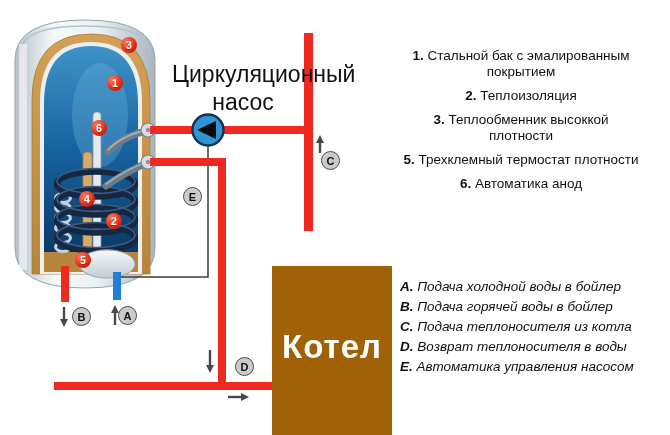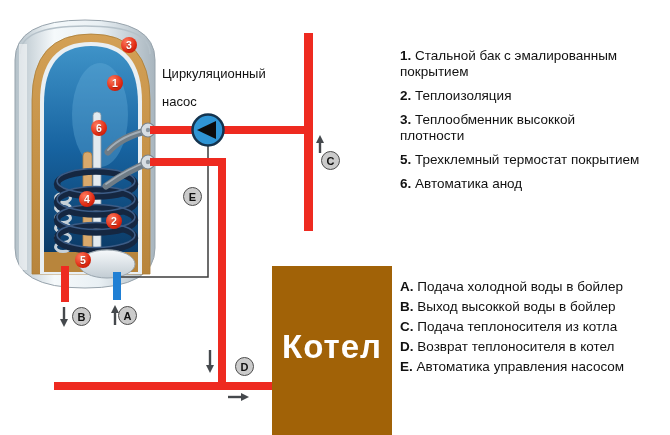--- a/index.html
+++ b/index.html
@@ -5,22 +5,22 @@
   html,body{margin:0;padding:0;background:#fff;}
   .stage{
     position:relative;width:670px;height:435px;background:#ffffff;
     font-family:"Liberation Sans",sans-serif;overflow:hidden;
     outline:1px solid #dcdcdc;
   }
   .stage svg{position:absolute;left:0;top:0;}
 
   
   .pump-label{
-    position:absolute;left:162px;top:60px;width:142px;
-    font-size:13px;line-height:28px;color:#111;
+    position:absolute;left:172px;top:60px;width:142px;
+    font-size:23px;line-height:28px;color:#111;text-align:center;
   }
 
   
   .boiler-box{
     position:absolute;left:272px;top:230px;width:120px;height:190px;
     background:#a16207;display:flex;align-items:center;justify-content:center;
     padding-bottom:28px;box-sizing:border-box;margin-top:36px;
   }
   .boiler-box span{
     color:#ffffff;font-size:33px;font-weight:bold;letter-spacing:1px;
@@ -47,24 +47,24 @@
   }
   .bA{left:118px;top:306px;} .bB{left:72px;top:307px;}
   .bC{left:321px;top:151px;} .bD{left:235px;top:357px;}
   .bE{left:183px;top:187px;}
 
   
   .components-legend{
     position:absolute;left:400px;top:48px;width:242px;
     font-size:13.5px;line-height:16px;color:#111;
   }
-  .components-legend .item{margin-bottom:8px;}
+  .components-legend .item{margin-bottom:8px;text-align:center;}
   .connections-legend{
     position:absolute;left:400px;top:277px;width:268px;
-    font-size:13.5px;line-height:20px;color:#111;
+    font-size:13.5px;line-height:20px;color:#111;font-style:italic;
   }
   .legend-key{font-weight:bold;}
 </style>
 </head>
 <body>
 
 <div class="stage">
 
   <svg width="670" height="435" viewBox="0 0 670 435">
     <defs>
@@ -219,44 +219,44 @@
     <div class="item">
       <span class="legend-key">2.</span>
       <span>Теплоизоляция</span>
     </div>
     <div class="item">
       <span class="legend-key">3.</span>
       <span>Теплообменник высоккой плотности</span>
     </div>
     <div class="item">
       <span class="legend-key">5.</span>
-      <span>Трехклемный термостат покрытием</span>
+      <span>Трехклемный термостат плотности</span>
     </div>
     <div class="item">
       <span class="legend-key">6.</span>
       <span>Автоматика анод</span>
     </div>
   </div>
 
   <div class="connections-legend">
     <div>
       <span class="legend-key">A.</span>
       <span>Подача холодной воды в бойлер</span>
     </div>
     <div>
       <span class="legend-key">B.</span>
-      <span>Выход высоккой воды в бойлер</span>
+      <span>Подача горячей воды в бойлер</span>
     </div>
     <div>
       <span class="legend-key">C.</span>
       <span>Подача теплоносителя из котла</span>
     </div>
     <div>
       <span class="legend-key">D.</span>
-      <span>Возврат теплоносителя в котел</span>
+      <span>Возврат теплоносителя в воды</span>
     </div>
     <div>
       <span class="legend-key">E.</span>
       <span>Автоматика управления насосом</span>
     </div>
   </div>
 
 </div>
 
 </body></html>

